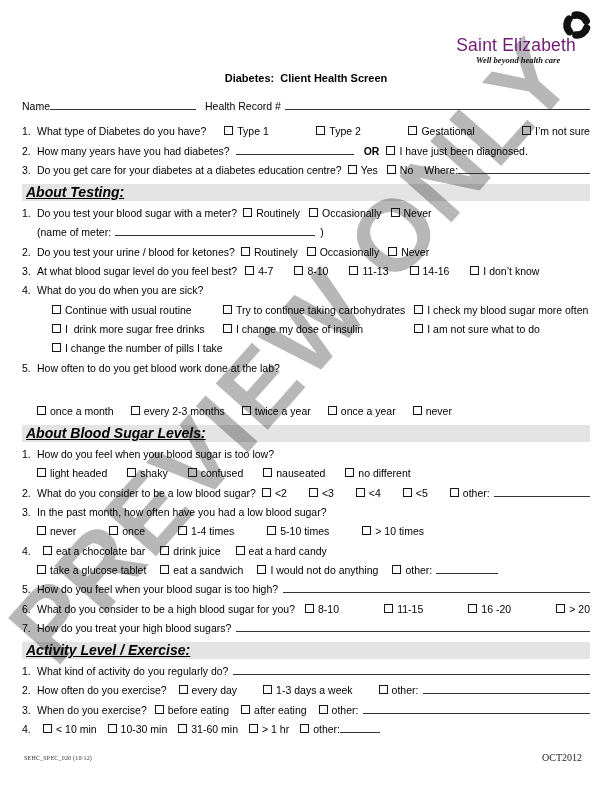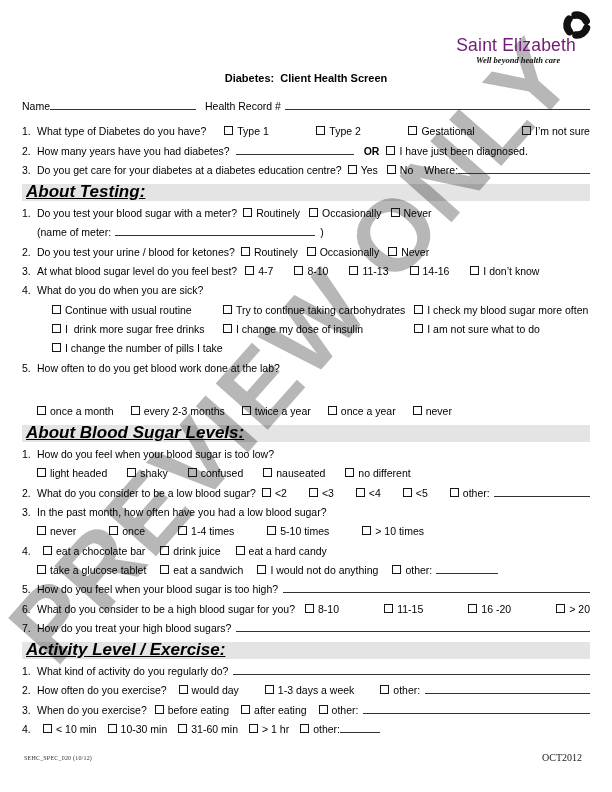--- a/index.html
+++ b/index.html
@@ -20,21 +20,21 @@
   
   .row{display:flex;align-items:baseline;white-space:nowrap;line-height:19.3px;}
   .num{width:15px;flex:none;}
   .bl{display:inline-block;border-bottom:1px solid #333;height:10px;margin-bottom:-2px;}
   .fill{flex:1;}
   .cb{display:inline-block;width:7px;height:7px;border:1.2px solid #151515;margin-right:4px;flex:none;}
   .opt{white-space:nowrap;}
   .opts{display:inline-flex;align-items:baseline;}
   .spread{display:flex;flex:1;justify-content:space-between;text-align:right;}
   .bold{font-weight:bold;}
-  .sect{background:rgba(0,0,0,0.105);font-weight:bold;font-style:italic;font-size:17px;
+  .sect{background:rgba(0,0,0,0.105);font-weight:bold;font-style:italic;font-size:14px;
         padding:1px 4px 2px 4px;margin:4px 0 3px 0;line-height:14px;}
   .sect span{text-decoration:underline;}
   .indent{margin-left:15px;}
   
   .cols{display:flex;margin-left:30px;line-height:19.3px;}
   .optcol .opt{display:block;padding-left:13px;text-indent:-13px;white-space:normal;}
   .optcol .ol{white-space:pre-wrap;}
   .c1{width:175px;}.c2{width:196px;}.c3{width:180px;}
   
   .foot-code{position:absolute;left:24px;bottom:31px;font-family:"Liberation Serif","DejaVu Serif",serif;
@@ -256,21 +256,21 @@
 
     <div class="row">
       <span class="num">1.</span>
       <span>What kind of activity do you regularly do?</span>
       <span class="bl fill" style="margin-left:5px;"></span>
     </div>
     <div class="row">
       <span class="num">2.</span>
       <span>How often do you exercise?</span>
       <span class="opts" style="margin-left:12px;">
-          <span class="opt"><span class="cb"></span><span class="ol">would day</span></span>
+          <span class="opt"><span class="cb"></span><span class="ol">every day</span></span>
           <span class="opt" style="margin-left: 26px;"><span class="cb"></span><span class="ol">1-3 days a week</span></span>
           <span class="opt" style="margin-left: 26px;"><span class="cb"></span><span class="ol">other:</span></span>
         </span>
       <span class="bl fill" style="margin-left:5px;"></span>
     </div>
     <div class="row">
       <span class="num">3.</span>
       <span>When do you exercise?</span>
       <span class="opts" style="margin-left:8px;">
           <span class="opt"><span class="cb"></span><span class="ol">before eating</span></span>

